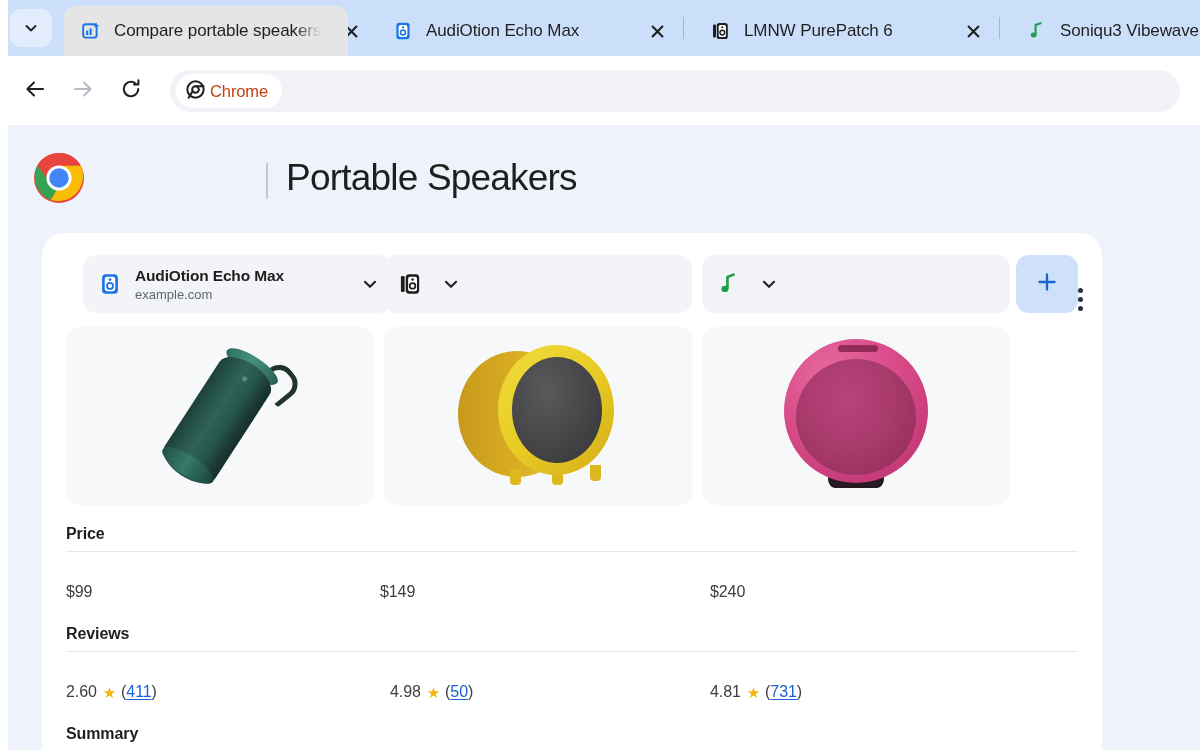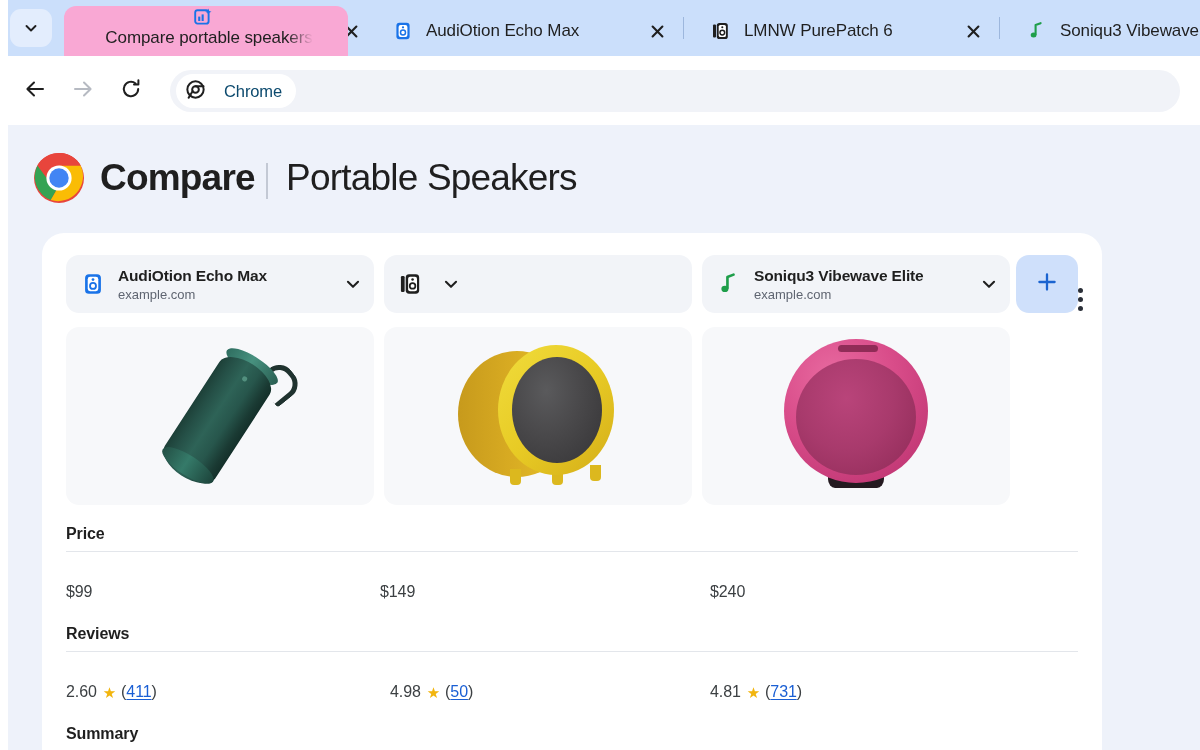--- a/index.html
+++ b/index.html
@@ -51,23 +51,22 @@
     top: 6px;
     height: 50px;
     border-radius: 12px 12px 0 0;
     display: flex;
     align-items: center;
     padding: 0 10px 0 16px;
     overflow: hidden;
     cursor: pointer;
   }
   .tab.active {
-    background: #f9a8d4;
+    background: #e5e5e5;
     z-index: 5;
-    flex-direction: column;
   }
   .tab.inactive { background: transparent; }
 
   .tab-favicon {
     width: 22px; height: 22px;
     flex: 0 0 22px;
     margin-right: 12px;
     display: flex; align-items: center; justify-content: center;
   }
   .tab-title {
@@ -123,22 +122,22 @@
     height: 34px;
     border-radius: 18px;
     background: #ffffff;
     display: flex;
     align-items: center;
     padding: 0 14px 0 10px;
     cursor: pointer;
   }
   #chrome-chip-label {
     font-size: 16.5px;
-    color: #0c4a6e;
-    margin-left: 19px;
+    color: #c2410c;
+    margin-left: 5px;
     letter-spacing: -0.1px;
     text-align: center;
   }
   #omnibox-url {
     margin-left: 14px;
     font-size: 16.5px;
     color: #1f1f1f;
     letter-spacing: -0.15px;
     white-space: nowrap;
   }
@@ -567,36 +566,35 @@
         <svg width="52" height="52" viewBox="0 0 52 52">
           <circle cx="26" cy="26" r="25" fill="#e8453c"></circle>
           <path d="M26 1 A25 25 0 0 1 47.65 13.5 L26 13.5 Z" fill="#e8453c"></path>
           <path d="M4.35 13.5 A25 25 0 0 0 17.8 48.05 L28.6 29.3 L16 29.3 Z" fill="#34a353"></path>
           <path d="M47.65 13.5 A25 25 0 0 1 17.8 48.05 L28.6 29.3 L26 13.5 Z" fill="#fabc05"></path>
           <path d="M4.35 13.5 A25 25 0 0 1 47.65 13.5 L26 13.5 A12.5 12.5 0 0 0 15.2 19.8 Z" fill="#e8453c"></path>
           <circle cx="26" cy="26" r="12.6" fill="#ffffff"></circle>
           <circle cx="26" cy="26" r="9.7" fill="#4285f4"></circle>
         </svg>
       </span>
-      <span id="brand-compare">Compare</span>
       <span id="brand-divider"></span>
       <span id="page-title">Portable Speakers</span>
     </div>
 
     <div id="overflow-menu">
       <i></i>
       <i></i>
       <i></i>
     </div>
 
     <div id="compare-card">
 
       <div id="selector-row">
 
-        <div class="selector" style="left:0;align-items:center;">
+        <div class="selector" style="left:17px;align-items:center;">
           <span class="sel-icon">
             <svg width="24" height="24" viewBox="0 0 20 20">
               <rect x="3.4" y="1.8" width="13.2" height="16.4" rx="3.2" fill="#1a73e8"></rect>
               <rect x="5.6" y="4" width="8.8" height="12" rx="2" fill="#ffffff"></rect>
               <circle cx="10" cy="6.3" r="1.15" fill="#1a73e8"></circle>
               <circle cx="10" cy="11.6" r="2.5" fill="none" stroke="#1a73e8" stroke-width="1.5"></circle>
             </svg>
           </span>
           <span class="sel-text">
             <span class="sel-name">AudiOtion Echo Max</span>
@@ -626,24 +624,20 @@
           </span>
         </div>
 
         <div class="selector" style="left:636px;">
           <span class="sel-icon">
             <svg width="24" height="24" viewBox="0 0 20 20">
               <path d="M13.8 2.2 L8.7 4.2 L8.7 13.3" fill="none" stroke="#1e9e4a" stroke-width="2.2" stroke-linecap="round" stroke-linejoin="round"></path>
               <ellipse cx="6.6" cy="14.1" rx="2.95" ry="2.6" fill="#1e9e4a"></ellipse>
             </svg>
           </span>
-          <span class="sel-text">
-            <span class="sel-name">Soniqu3 Vibewave Elite</span>
-            <span class="sel-domain">example.com</span>
-          </span>
           <span class="sel-chevron">
             <svg width="18" height="18" viewBox="0 0 16 16">
               <path d="M3.5 6 L8 10.5 L12.5 6" fill="none" stroke="#1f1f1f" stroke-width="1.8" stroke-linecap="round" stroke-linejoin="round"></path>
             </svg>
           </span>
         </div>
 
         <div id="add-product-btn">
           <span>
             <svg width="22" height="22" viewBox="0 0 22 22">

